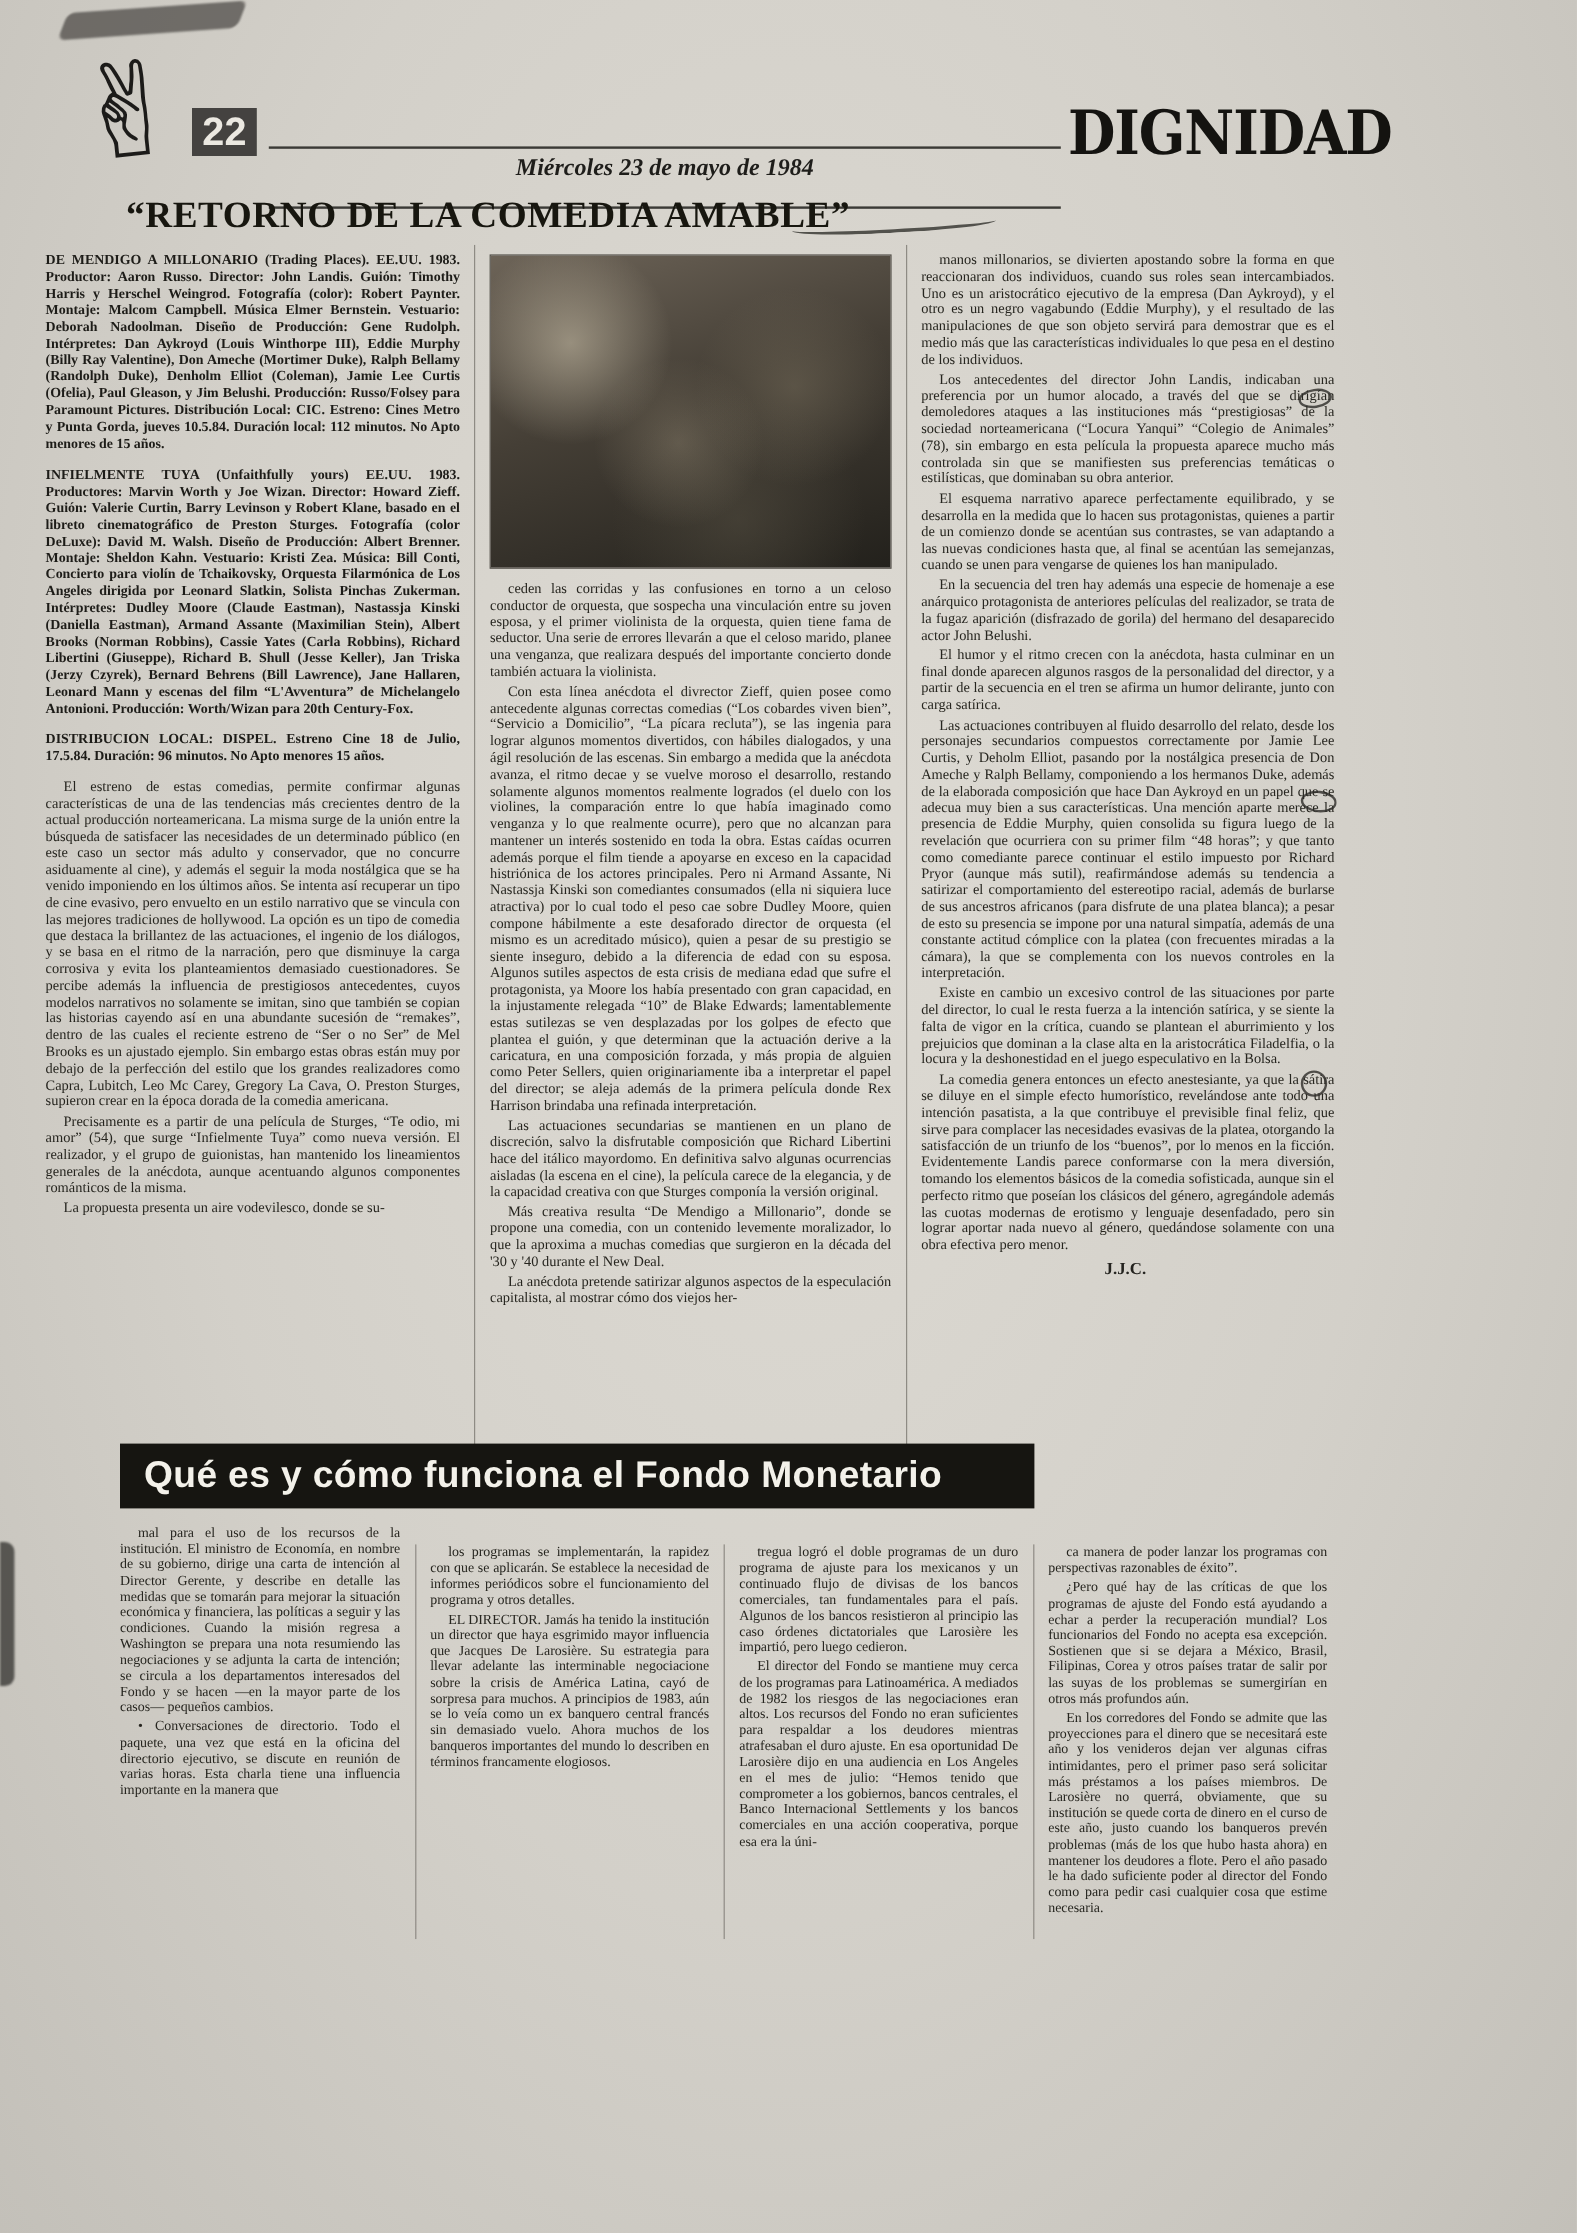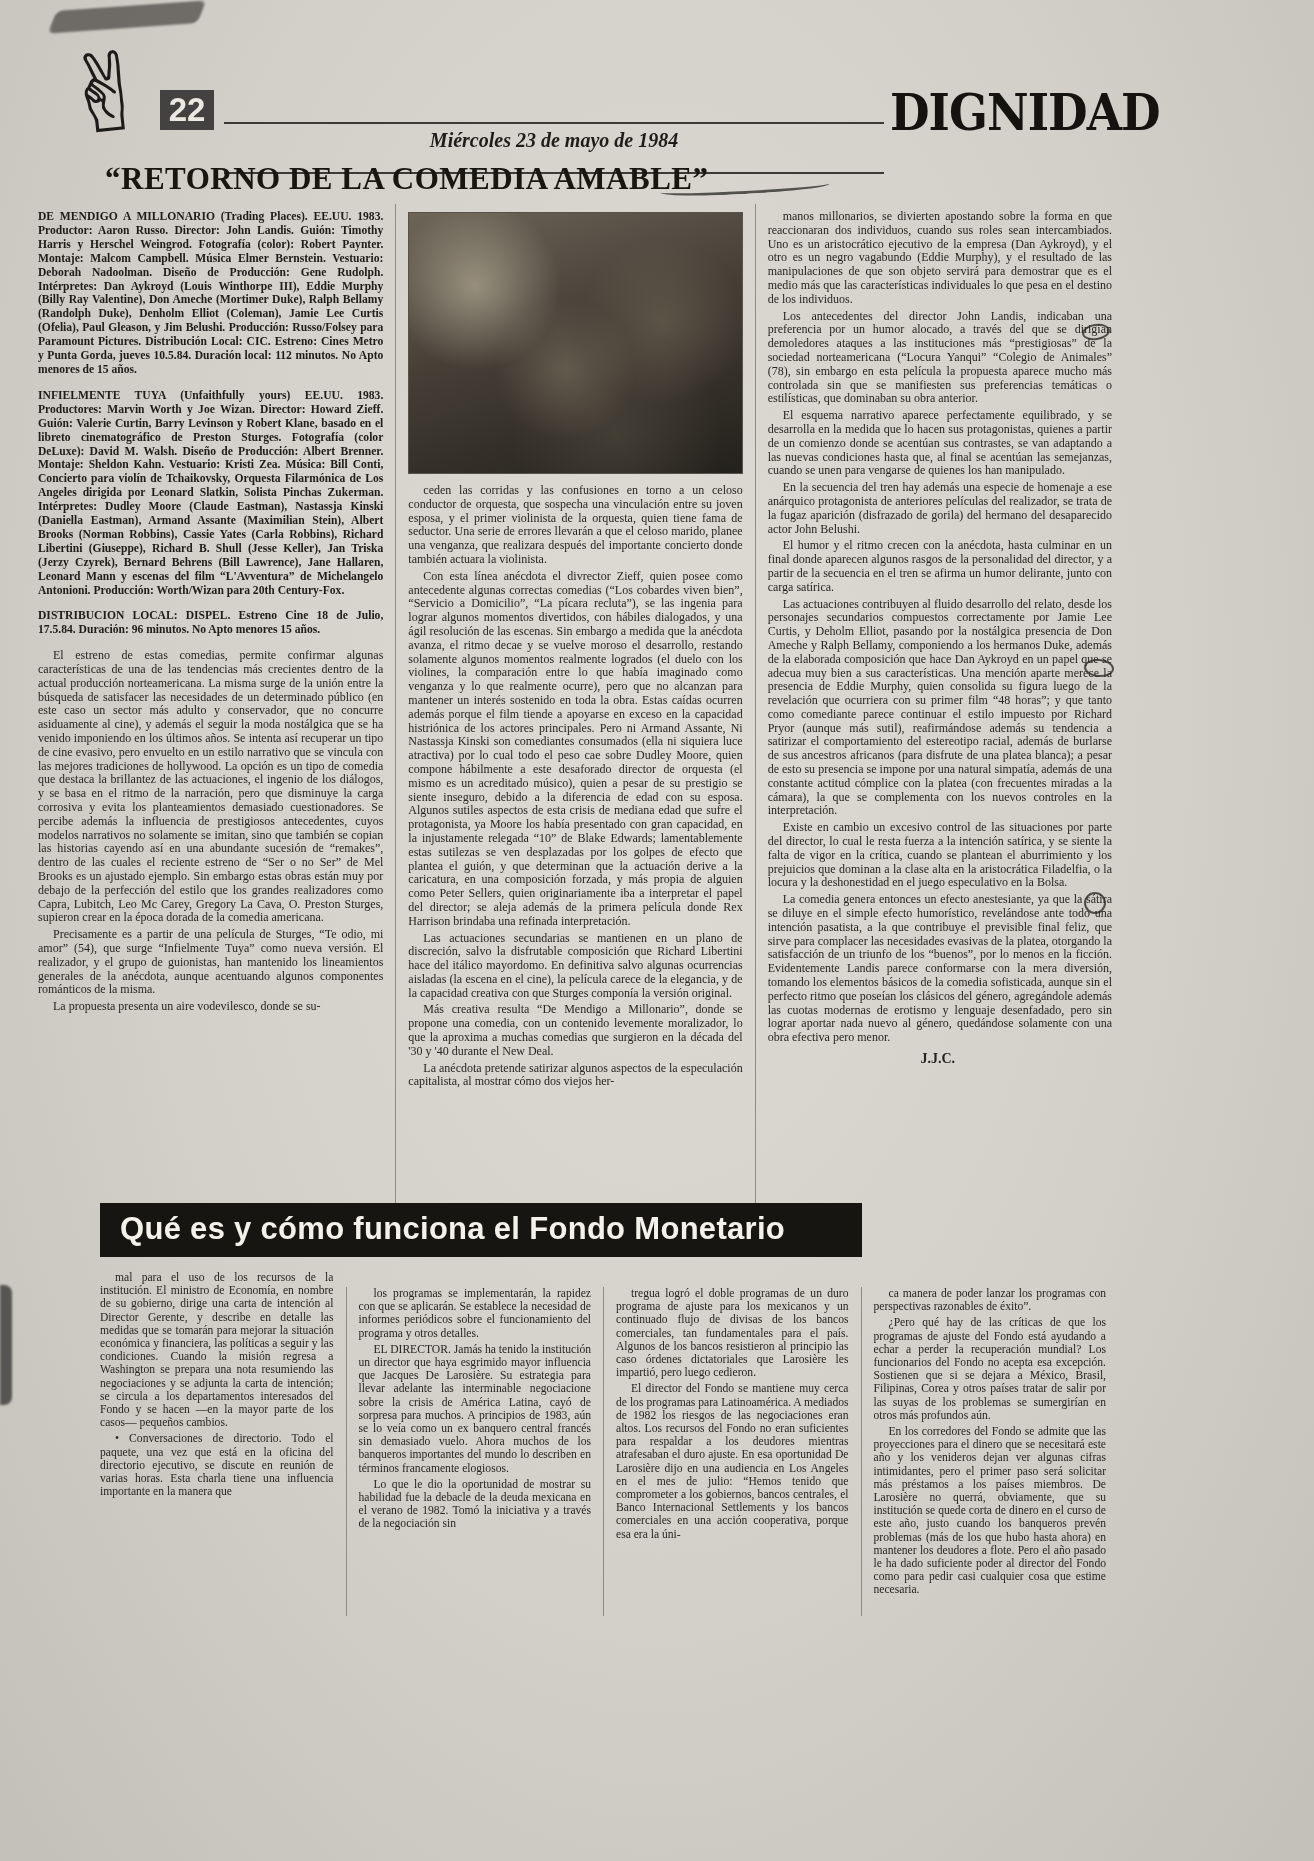--- a/index.html
+++ b/index.html
@@ -183,21 +183,20 @@
       <span>Qué es y cómo funciona el Fondo Monetario</span>
     </div>
     <div class="cols4">
       <div class="col4">
           <p class="body-p">mal para el uso de los recursos de la institución. El ministro de Economía, en nombre de su gobierno, dirige una carta de intención al Director Gerente, y describe en detalle las medidas que se tomarán para mejorar la situación económica y financiera, las políticas a seguir y las condiciones. Cuando la misión regresa a Washington se prepara una nota resumiendo las negociaciones y se adjunta la carta de intención; se circula a los departamentos interesados del Fondo y se hacen —en la mayor parte de los casos— pequeños cambios.</p>
           <p class="body-p">• Conversaciones de directorio. Todo el paquete, una vez que está en la oficina del directorio ejecutivo, se discute en reunión de varias horas. Esta charla tiene una influencia importante en la manera que</p>
         </div>
       <div class="col4">
           <p class="body-p">los programas se implementarán, la rapidez con que se aplicarán. Se establece la necesidad de informes periódicos sobre el funcionamiento del programa y otros detalles.</p>
           <p class="body-p">EL DIRECTOR. Jamás ha tenido la institución un director que haya esgrimido mayor influencia que Jacques De Larosière. Su estrategia para llevar adelante las interminable negociacione sobre la crisis de América Latina, cayó de sorpresa para muchos. A principios de 1983, aún se lo veía como un ex banquero central francés sin demasiado vuelo. Ahora muchos de los banqueros importantes del mundo lo describen en términos francamente elogiosos.</p>
-          <p class="body-p">Lo que le dio la oportunidad de mostrar su habilidad fue la debacle de la deuda mexicana en el verano de 1982. Tomó la iniciativa y a través de la negociación sin</p>
         </div>
       <div class="col4">
           <p class="body-p">tregua logró el doble programas de un duro programa de ajuste para los mexicanos y un continuado flujo de divisas de los bancos comerciales, tan fundamentales para el país. Algunos de los bancos resistieron al principio las caso órdenes dictatoriales que Larosière les impartió, pero luego cedieron.</p>
           <p class="body-p">El director del Fondo se mantiene muy cerca de los programas para Latinoamérica. A mediados de 1982 los riesgos de las negociaciones eran altos. Los recursos del Fondo no eran suficientes para respaldar a los deudores mientras atrafesaban el duro ajuste. En esa oportunidad De Larosière dijo en una audiencia en Los Angeles en el mes de julio: “Hemos tenido que comprometer a los gobiernos, bancos centrales, el Banco Internacional Settlements y los bancos comerciales en una acción cooperativa, porque esa era la úni-</p>
         </div>
       <div class="col4">
           <p class="body-p">ca manera de poder lanzar los programas con perspectivas razonables de éxito”.</p>
           <p class="body-p">¿Pero qué hay de las críticas de que los programas de ajuste del Fondo está ayudando a echar a perder la recuperación mundial? Los funcionarios del Fondo no acepta esa excepción. Sostienen que si se dejara a México, Brasil, Filipinas, Corea y otros países tratar de salir por las suyas de los problemas se sumergirían en otros más profundos aún.</p>
           <p class="body-p">En los corredores del Fondo se admite que las proyecciones para el dinero que se necesitará este año y los venideros dejan ver algunas cifras intimidantes, pero el primer paso será solicitar más préstamos a los países miembros. De Larosière no querrá, obviamente, que su institución se quede corta de dinero en el curso de este año, justo cuando los banqueros prevén problemas (más de los que hubo hasta ahora) en mantener los deudores a flote. Pero el año pasado le ha dado suficiente poder al director del Fondo como para pedir casi cualquier cosa que estime necesaria.</p>
         </div>

